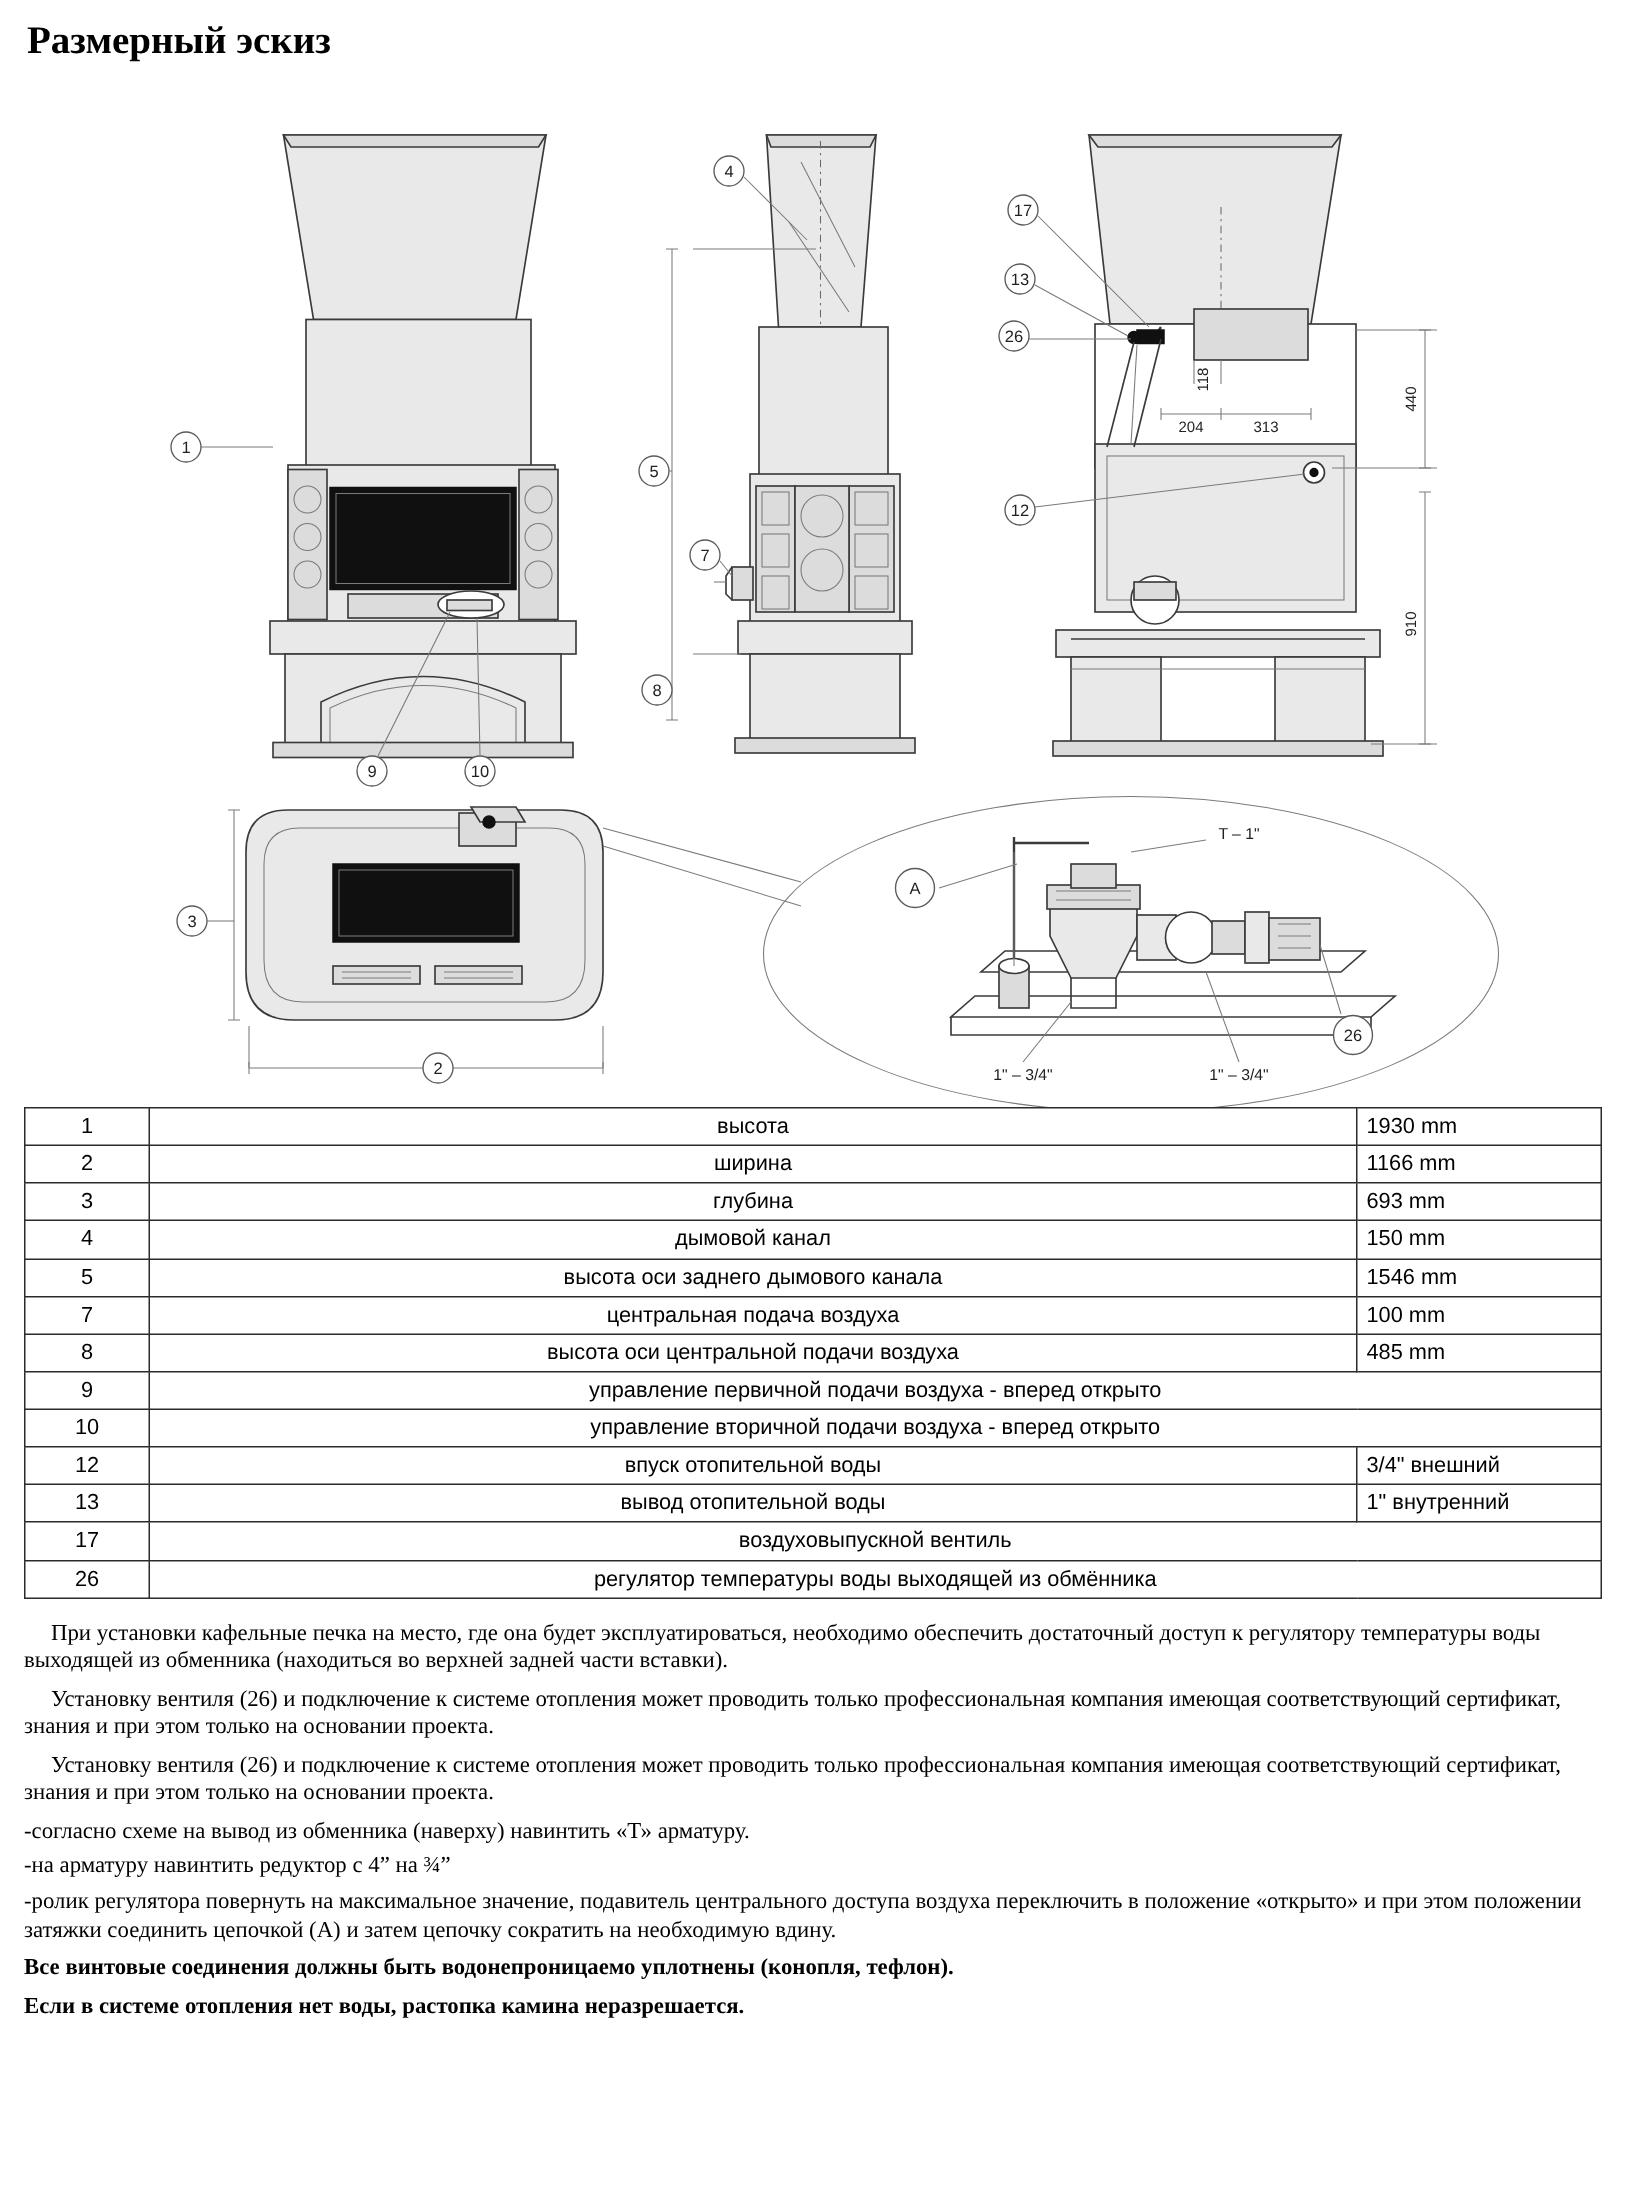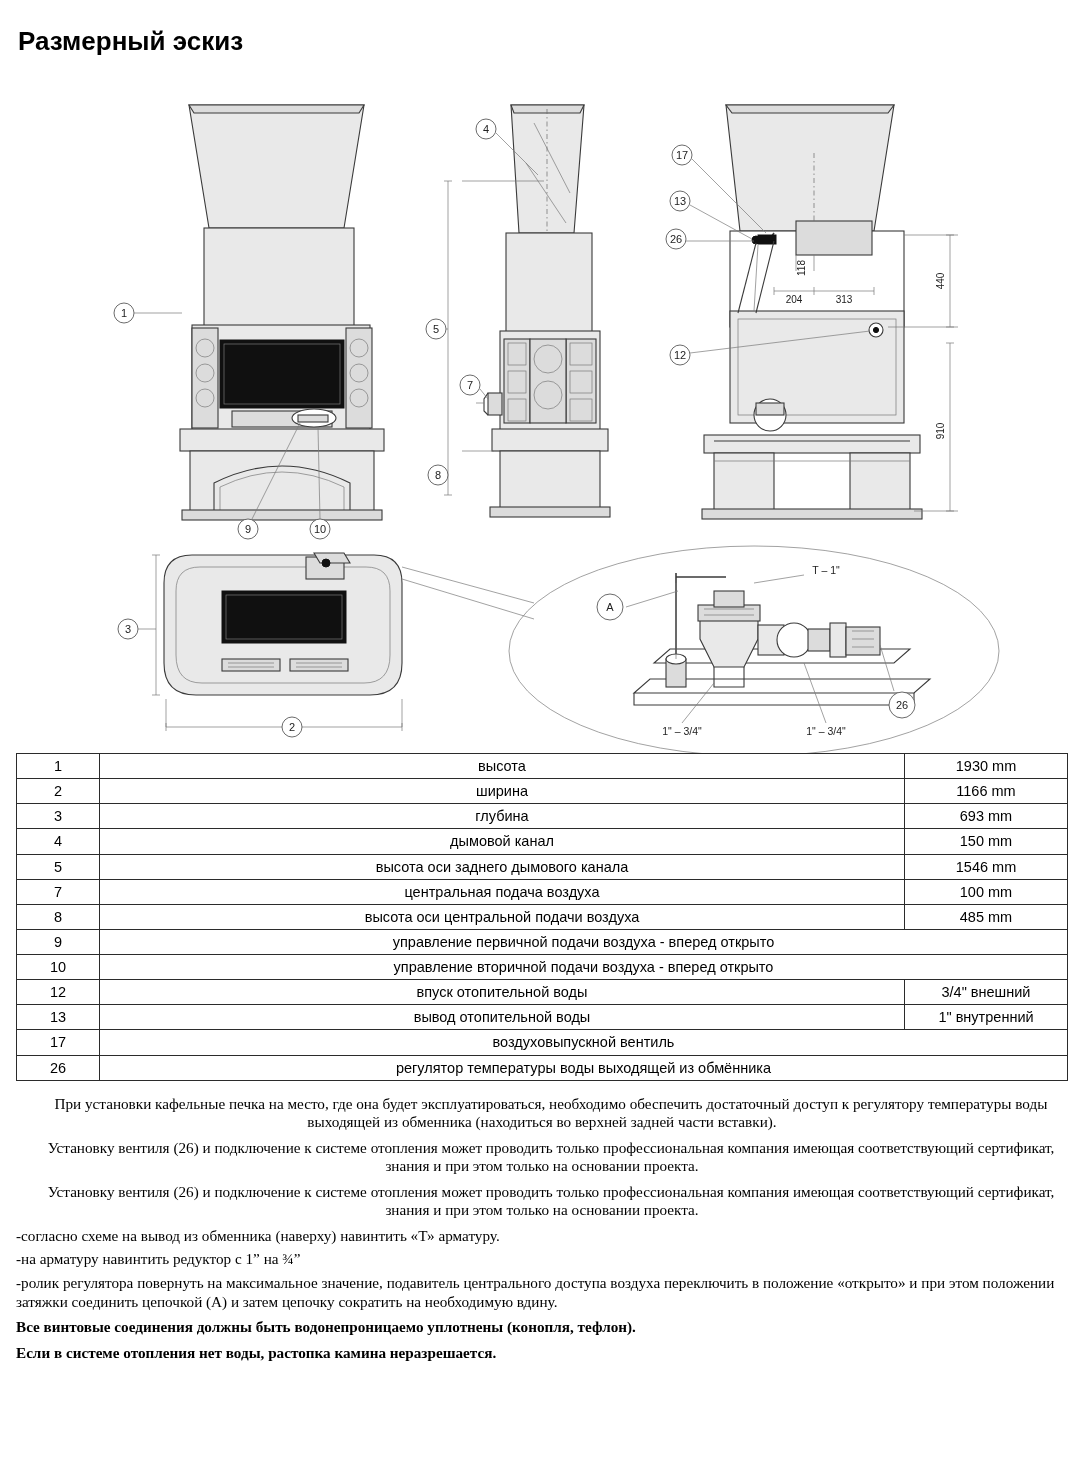--- a/index.html
+++ b/index.html
@@ -13,24 +13,24 @@
     font-family: "Liberation Sans", sans-serif;
     color: #000000;
     position: relative;
   }
   .page {
     width: 1084px;
     position: relative;
     padding: 0;
   }
   h1.section-title {
-    font-family: Liberation Sans, sans-serif;
+    font-family: Liberation Serif, serif;
     font-size: 26px;
     font-weight: bold;
-    margin: 26px 0 6px 18px;
+    margin: 12px 0 6px 18px;
     letter-spacing: 0px;
   }
   h1.section-title.second {
     margin-top: 26px;
     margin-bottom: 10px;
   }
 
   
   .drawing-wrap {
     position: relative;
@@ -57,37 +57,36 @@
   }
   td.idx {
     width: 70px;
     text-align: center;
   }
   td.desc {
     text-align: center;
   }
   td.val {
     width: 150px;
-    text-align: center;
+    text-align: left;
     white-space: nowrap;
   }
 
   
   .notes {
     margin: 14px 16px 10px 16px;
     font-family: "Liberation Serif", serif;
     font-size: 15.2px;
     line-height: 1.22;
   }
   .notes p {
     margin: 0 0 7px 0;
   }
   .notes p.indent {
     text-indent: 18px;
-    text-align: center;
   }
   .notes p.bold {
     font-weight: bold;
   }
   .notes p.tight {
     margin-bottom: 5px;
   }
 </style>
 </head>
 <body>
@@ -425,19 +424,19 @@
         <td class="desc" colspan="2">регулятор температуры воды выходящей из обмённика</td>
       </tr>
     </tbody>
   </table>
 
   <div class="notes">
     <p class="indent">При установки кафельные печка на место, где она будет эксплуатироваться, необходимо обеспечить достаточный доступ к регулятору температуры воды выходящей из обменника (находиться во верхней задней части вставки).</p>
     <p class="indent">Установку вентиля (26) и подключение к системе отопления может проводить только профессиональная компания имеющая соответствующий сертификат, знания и при этом только на основании проекта.</p>
     <p class="indent">Установку вентиля (26) и подключение к системе отопления может проводить только профессиональная компания имеющая соответствующий сертификат, знания и при этом только на основании проекта.</p>
     <p class="tight">-согласно схеме на вывод из обменника (наверху) навинтить «Т» арматуру.</p>
-    <p class="tight">-на арматуру навинтить редуктор с 1” на ¾”</p>
+    <p class="tight">-на арматуру навинтить редуктор с 4” на ¾”</p>
     <p>-ролик регулятора повернуть на максимальное значение, подавитель центрального доступа воздуха переключить в положение «открыто» и при этом положении затяжки соединить цепочкой (А) и затем цепочку сократить на необходимую вдину.</p>
     <p class="bold">Все винтовые соединения должны быть водонепроницаемо уплотнены (конопля, тефлон).</p>
     <p class="bold">Если в системе отопления нет воды, растопка камина неразрешается.</p>
   </div>
 
 </div>
 
 </body></html>

